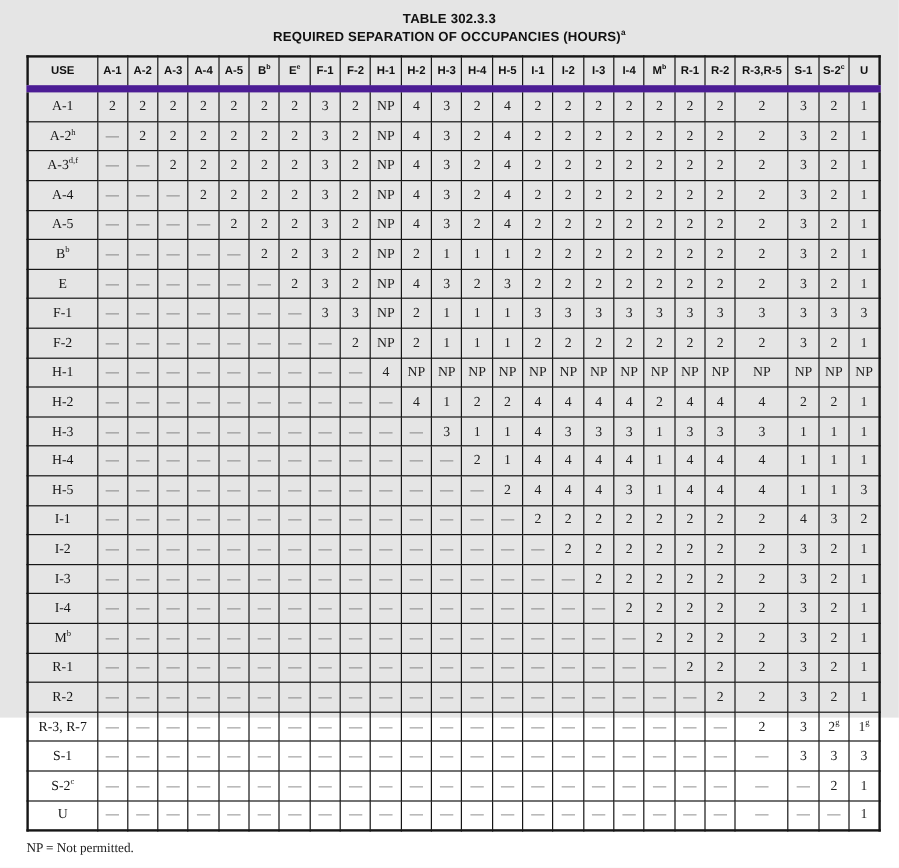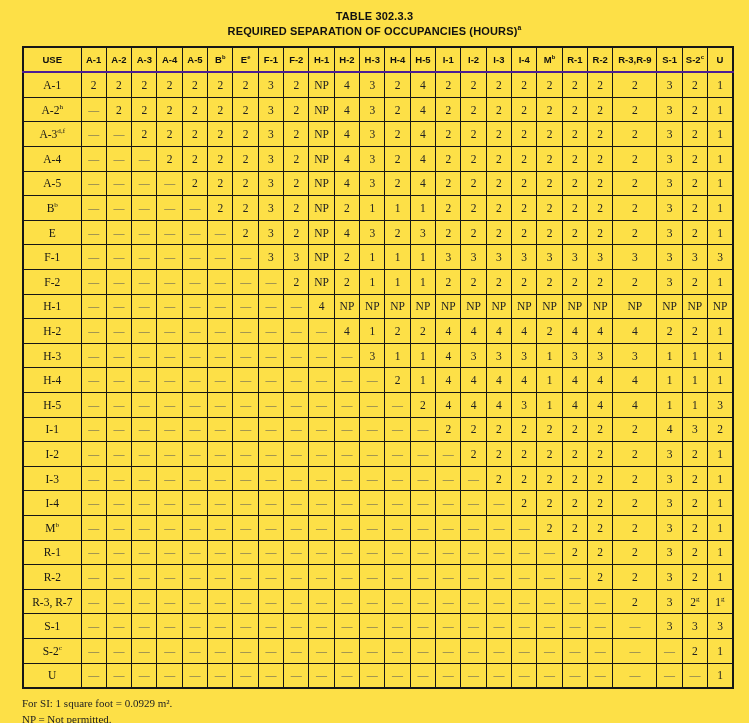--- a/index.html
+++ b/index.html
@@ -1,22 +1,22 @@
 <!DOCTYPE html>
 <html><head>
 <meta charset="utf-8">
 <style>
   html,body{margin:0;padding:0;background:#ffffff;}
   body{width:749px;height:723px;overflow:hidden;}
-  .page{position:relative;width:749px;height:723px;font-family:"Liberation Serif",serif;color:#161616;background:#fde047;}
+  .page{position:relative;width:749px;height:598px;font-family:"Liberation Serif",serif;color:#161616;background:#e5e5e5;}
   .title-block{padding-top:9px;text-align:center;font-family:"Liberation Sans",sans-serif;font-weight:700;font-size:11px;line-height:1.35;letter-spacing:0.15px;color:#111;}
   table.sep-table{border-collapse:collapse;table-layout:fixed;width:712px;margin:7px 0 0 22px;border:2px solid #161616;}
   .sep-table th,.sep-table td{border:1px solid #161616;text-align:center;vertical-align:middle;padding:0;height:23.6px;overflow:hidden;white-space:nowrap;}
   .sep-table th{font-family:"Liberation Sans",sans-serif;font-size:9.5px;font-weight:700;color:#111;}
-  .sep-table thead tr{border-bottom:2px solid #4c1d95;}
+  .sep-table thead tr{border-bottom:6px solid #4c1d95;}
   .sep-table td{font-family:"Liberation Serif",serif;font-size:11.5px;color:#222;}
   .sep-table td.rowlabel{font-size:11.5px;color:#161616;}
   .sep-table td.dash{color:#5a5a5a;font-size:11px;}
   sup{font-size:0.62em;vertical-align:super;line-height:0;}
   .footnotes{margin:7px 0 0 22px;font-size:11px;line-height:1.4;color:#222;}
 </style>
 </head>
 <body>
 
 <div class="page">
@@ -71,21 +71,21 @@
           <th>H-3</th>
           <th>H-4</th>
           <th>H-5</th>
           <th>I-1</th>
           <th>I-2</th>
           <th>I-3</th>
           <th>I-4</th>
           <th>M<sup>b</sup></th>
           <th>R-1</th>
           <th>R-2</th>
-          <th>R-3,R-9</th>
+          <th>R-3,R-5</th>
           <th>S-1</th>
           <th>S-2<sup>c</sup></th>
           <th>U</th>
         </tr>
     </thead>
     <tbody id="table-body">
         <tr>
           <td class="rowlabel">A-1</td>
           <td>2</td>
           <td>2</td>
@@ -782,16 +782,15 @@
           <td class="dash">—</td>
           <td class="dash">—</td>
           <td class="dash">—</td>
           <td class="dash">—</td>
           <td>1</td>
         </tr>
       </tbody>
   </table>
 
   <div class="footnotes">
-    <div>For SI: 1 square foot = 0.0929 m².</div>
     <div>NP = Not permitted.</div>
   </div>
 </div>
 
 </body></html>

